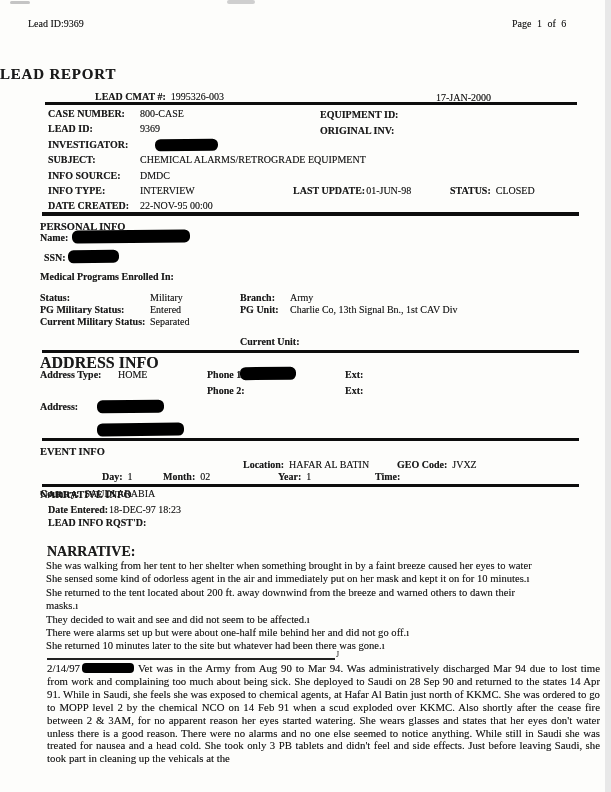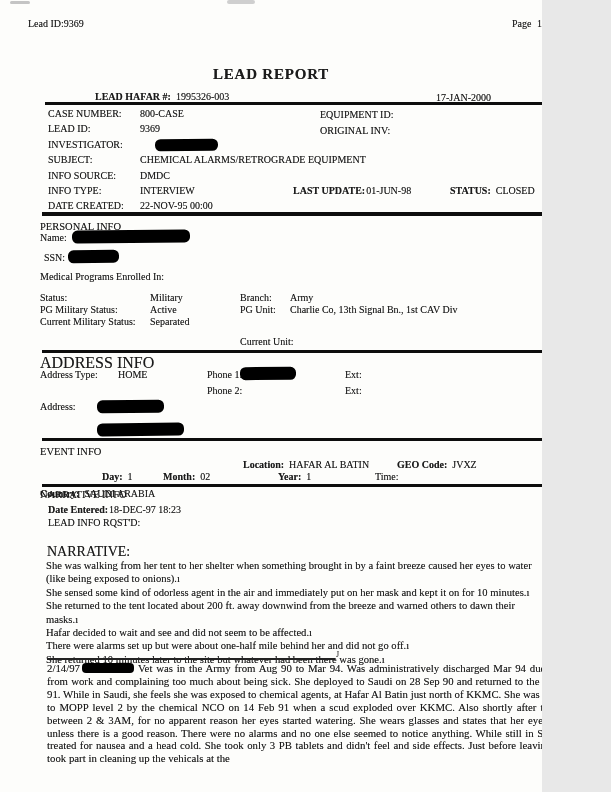--- a/index.html
+++ b/index.html
@@ -1,24 +1,24 @@
 <!DOCTYPE html>
 <html><head>
 <meta charset="utf-8">
 <style>
   html,body{margin:0;padding:0;background:#e8e8e8;}
-  .page{position:relative;width:542px;height:792px;background:#fdfdfb;overflow:hidden;
+  .page{position:relative;width:605px;height:792px;background:#fdfdfb;overflow:hidden;
         font-family:"Liberation Serif","DejaVu Serif",serif;color:#1b1b1b;}
   .t{position:absolute;white-space:nowrap;font-size:10px;line-height:11px;
      text-shadow:0 0 .4px rgba(0,0,0,.45);}
-  .b{font-weight:normal;}
+  .b{font-weight:bold;}
   .bl{font-weight:bold;}
   .gap{margin-left:5px;}
   .tight{margin-left:1px;}
-  .title{position:absolute;left:0;right:0;text-align:center;font-size:15px;font-weight:bold;
+  .title{position:absolute;left:0;right:0;text-align:left;font-size:15px;font-weight:bold;
          letter-spacing:.8px;text-shadow:0 0 .5px rgba(0,0,0,.5);}
   .hline{position:absolute;background:#0d0d0d;}
   .redact{position:absolute;background:#000;border-radius:5.5px;}
   .redact-inline{display:inline-block;width:52px;height:10px;background:#000;border-radius:4px;
                  vertical-align:-1px;margin:0 4px 0 2px;}
   .narr{position:absolute;left:46px;top:559px;width:545px;font-size:10.6px;line-height:13.4px;
         text-shadow:0 0 .4px rgba(0,0,0,.45);}
   .narr div{white-space:nowrap;}
   .closing{position:absolute;left:47px;top:662px;width:553px;margin:0;font-size:10.8px;
            line-height:12.9px;text-align:justify;text-shadow:0 0 .4px rgba(0,0,0,.45);}
@@ -31,21 +31,21 @@
 <div class="page">
 
   <div class="artifact" style="left:10px;top:1px;width:20px;height:3px;background:#c4c4c4;"></div>
   <div class="artifact" style="left:227px;top:0;width:28px;height:4px;background:#cfcfcf;"></div>
 
   <span class="t" style="left:28px;top:18px;">Lead ID:9369</span>
   <span class="t" style="left:512px;top:18px;word-spacing:3px;">Page  1 of   6</span>
 
   <div class="title" style="top:66px;">LEAD REPORT</div>
 
-  <span class="t" style="left:95px;top:91px;"><span class="bl">LEAD HAFAR #:</span><span class="gap">1995326-003</span></span>
+  <span class="t" style="left:95px;top:91px;"><span class="bl">LEAD CMAT #:</span><span class="gap">1995326-003</span></span>
   <span class="t" style="left:436px;top:92px;">17-JAN-2000</span>
 
   <div class="hline" style="left:45px;top:102px;width:532px;height:3px;"></div>
 
   <span class="t b" style="left:48px;top:108px;">CASE NUMBER:</span>
   <span class="t" style="left:140px;top:108px;">800-CASE</span>
   <span class="t b" style="left:320px;top:109px;">EQUIPMENT ID:</span>
 
   <span class="t b" style="left:48px;top:123px;">LEAD ID:</span>
   <span class="t" style="left:140px;top:123px;">9369</span>
@@ -76,21 +76,21 @@
   <span class="t b" style="left:44px;top:252px;">SSN:</span>
   <div class="redact" style="left:68px;top:250px;width:51px;height:13px;transform:rotate(-.8deg);"></div>
   <span class="t b" style="left:40px;top:271px;">Medical  Programs Enrolled In:</span>
 
   <span class="t b" style="left:40px;top:292px;">Status:</span>
   <span class="t" style="left:150px;top:292px;text-align:center;">Military</span>
   <span class="t b" style="left:240px;top:292px;">Branch:</span>
   <span class="t" style="left:290px;top:292px;">Army</span>
 
   <span class="t b" style="left:40px;top:304px;">PG Military Status:</span>
-  <span class="t" style="left:150px;top:304px;">Active</span>
+  <span class="t" style="left:150px;top:304px;">Entered</span>
   <span class="t b" style="left:240px;top:304px;">PG Unit:</span>
   <span class="t" style="left:290px;top:304px;">Charlie Co, 13th Signal Bn., 1st CAV Div</span>
 
   <span class="t b" style="left:40px;top:316px;">Current Military Status:</span>
   <span class="t" style="left:150px;top:316px;">Separated</span>
 
   <span class="t b" style="left:240px;top:336px;">Current Unit:</span>
 
   <div class="hline" style="left:42px;top:350px;width:537px;height:3px;"></div>
 
@@ -119,25 +119,24 @@
 
   <div class="hline" style="left:42px;top:484px;width:537px;height:3px;"></div>
 
   <span class="t b" style="left:40px;top:489px;font-size:10.5px;">NARRATIVE INFO</span>
   <span class="t" style="left:48px;top:504px;"><span class="bl">Date Entered:</span><span class="tight">18-DEC-97 18:23</span></span>
   <span class="t b" style="left:48px;top:517px;">LEAD INFO RQST'D:</span>
 
   <span class="t b" style="left:47px;top:546px;font-size:14px;">NARRATIVE:</span>
   <div class="narr">
     <div>She was walking from her tent to her shelter when something brought in by a faint breeze caused her eyes to water</div>
-    <div>(like being exposed to onions).ı</div>
     <div>She sensed some kind of odorless agent in the air and immediately put on her mask and kept it on for 10 minutes.ı</div>
     <div>She returned to the tent located about 200 ft. away downwind from the breeze and warned others to dawn their</div>
     <div>masks.ı</div>
-    <div>Hafar decided to wait and see and did not seem to be affected.ı</div>
+    <div>They decided to wait and see and did not seem to be affected.ı</div>
     <div>There were alarms set up but were about one-half mile behind her and did not go off.ı</div>
     <div>She returned 10 minutes later to the site but whatever had been there was gone.ı</div>
   </div>
 
   <div class="hline" style="left:47px;top:658px;width:288px;height:1.5px;background:#222;"></div>
   <span class="sep-mark" style="left:336px;top:650px;">J</span>
 
   <p class="closing"><span>2/14/97</span><span class="redact-inline"></span><span>Vet was in the Army from Aug 90 to Mar 94.  Was administratively discharged Mar 94 due to lost time from work and complaining too much about being sick.  She deployed to Saudi on 28 Sep 90 and returned to the states 14 Apr 91.  While in Saudi, she feels she was exposed to chemical agents, at Hafar Al Batin just north of KKMC.  She was ordered to go to MOPP level 2 by the chemical NCO on 14 Feb 91 when a scud exploded over KKMC.  Also shortly after the cease fire between 2 &amp; 3AM, for no apparent reason her eyes started watering.  She wears glasses and states that her eyes don't water unless there is a good reason.  There were no alarms and no one else seemed to notice anything.  While still in Saudi she was treated for nausea and a head cold.  She took only 3 PB tablets and didn't feel and side effects.  Just before leaving Saudi, she took part in cleaning up the vehicals at the</span></p>
 
 </div>

